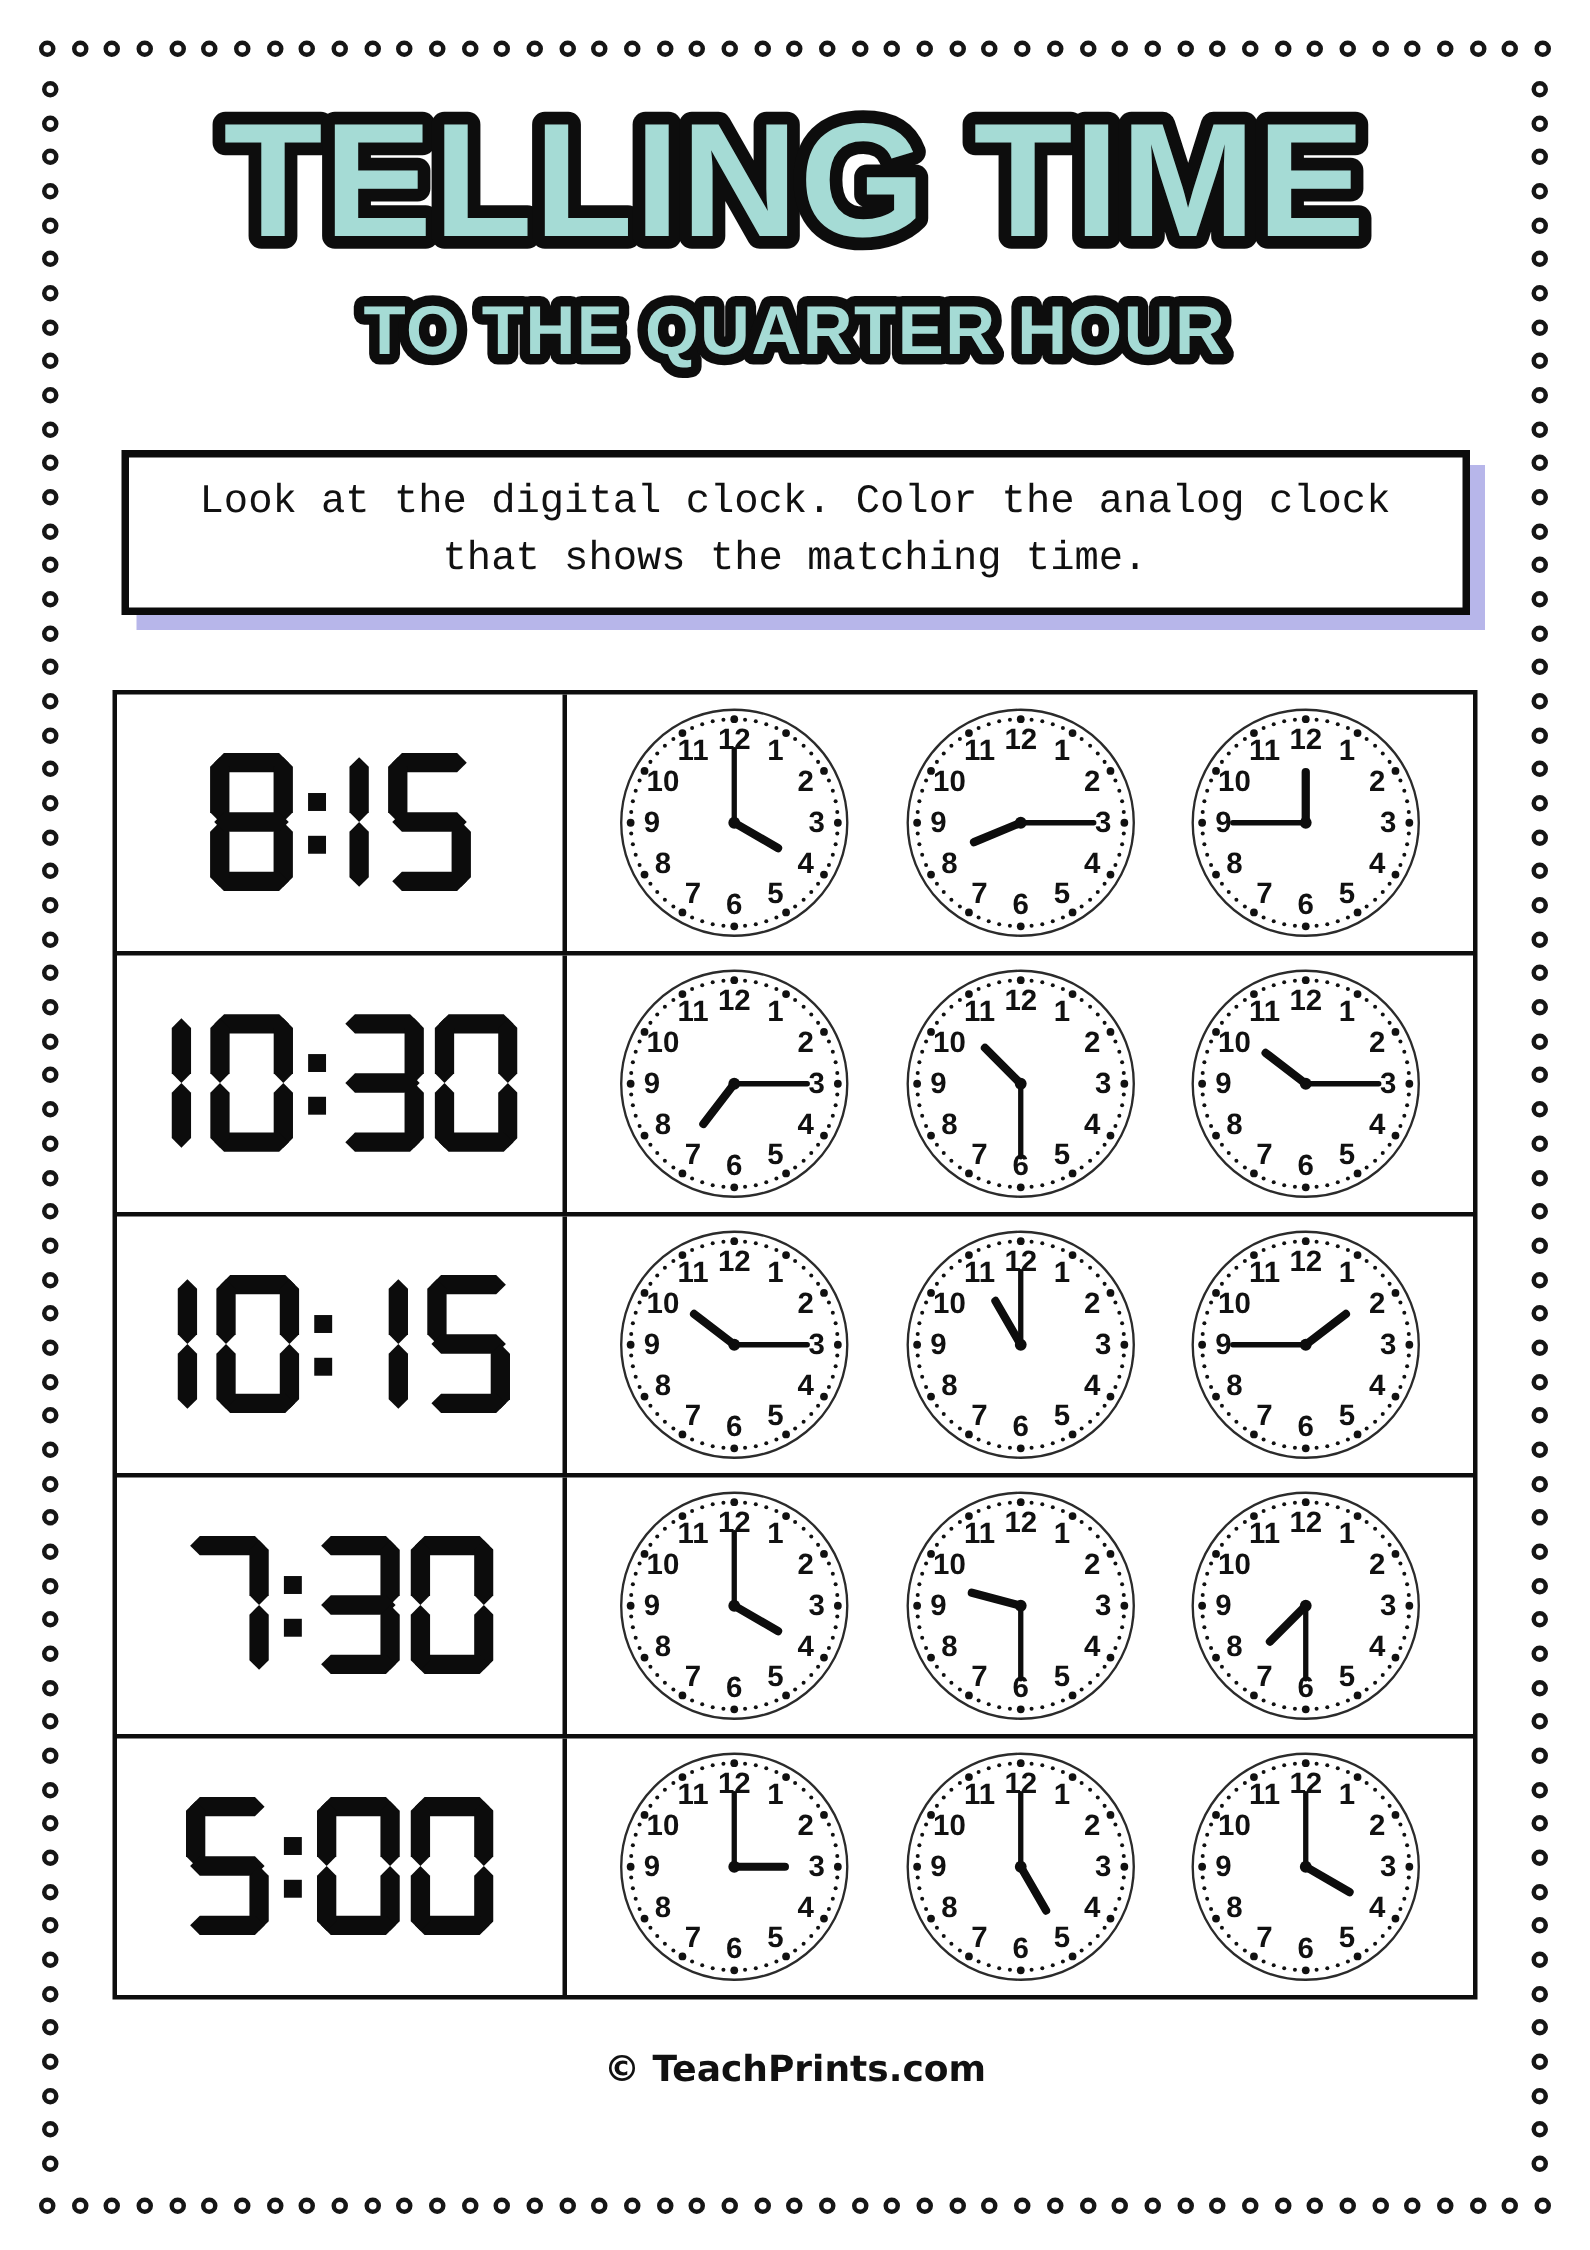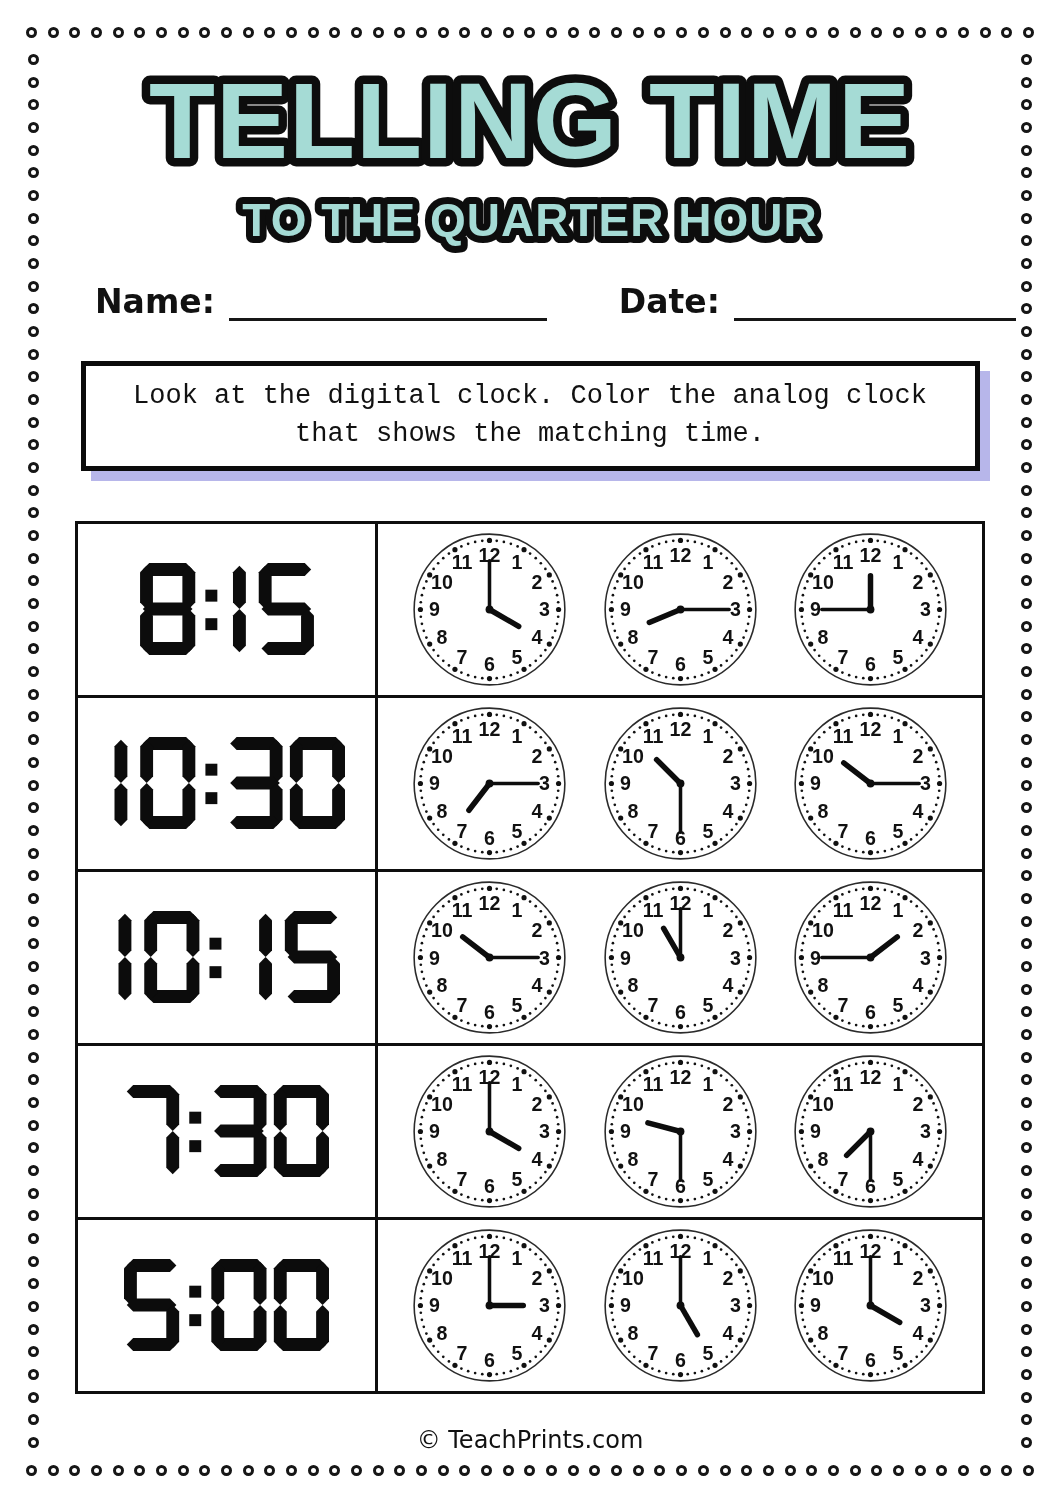--- a/index.html
+++ b/index.html
@@ -28,21 +28,21 @@
   .instruction-box{width:833px;margin:40px auto 0;border:5px solid #0b0b0b;background:#fff;
                    padding:12px 28px;text-align:center;font-size:27px;line-height:1.4;}
   
   .w-table{width:904px;margin:50px auto 0;border:3px solid #0e0e0e;}
   .w-row{display:flex;height:171px;border-top:3px solid #0e0e0e;}
   .w-row:first-child{border-top:none;}
   .cell-digital{width:297px;border-right:3px solid #0e0e0e;display:flex;align-items:center;justify-content:center;flex:none;}
   .cell-clocks{flex:1;display:flex;align-items:center;justify-content:space-evenly;}
   .clock-option{line-height:0;cursor:pointer;}
   
-  .footer{margin-top:32px;text-align:center;font-size:24px;font-weight:400;}
+  .footer{margin-top:32px;text-align:center;font-size:24px;font-weight:700;}
 </style>
 </head>
 <body>
 
 <div class="page">
 
   <div class="dots-h" id="dots-top">
       <div class="dot"></div>
       <div class="dot"></div>
       <div class="dot"></div>
@@ -270,26 +270,20 @@
     </div>
 
   <svg class="title-svg" width="960" height="136" viewBox="0 0 960 136">
     <text x="480" y="74" text-anchor="middle" dominant-baseline="central" class="title-text" paint-order="stroke fill" stroke="#0d0d0d" stroke-width="17" stroke-linejoin="round" stroke-linecap="round" fill="#a5dbd5">TELLING TIME</text>
   </svg>
 
   <svg class="subtitle-svg" width="780" height="84" viewBox="0 0 780 84">
     <text x="390" y="44" text-anchor="middle" dominant-baseline="central" class="subtitle-text" paint-order="stroke fill" stroke="#0d0d0d" stroke-width="14" stroke-linejoin="round" stroke-linecap="round" fill="#a5dbd5">TO THE QUARTER HOUR</text>
   </svg>
 
-  <div class="name-row">
-    <span>Name:</span>
-    <span class="field-line field-name"></span>
-    <span class="date-label">Date:</span>
-    <span class="field-line field-date"></span>
-  </div>
 
   <div class="instruction-box" style="box-shadow: rgb(183, 182, 234) 10px 10px 0px; font-family: Liberation Mono, monospace;">
     <span>Look at the digital clock. Color the analog clock that shows the matching time.</span>
   </div>
 
   <div class="w-table" id="rows">
       <div class="w-row">
         <div class="cell-digital">
           <svg viewBox="0 0 189 100" width="174" height="92">
             <polygon points="10,0 50,0 57,7 50,14 10,14 3,7" fill="#0c0c0c"></polygon>

